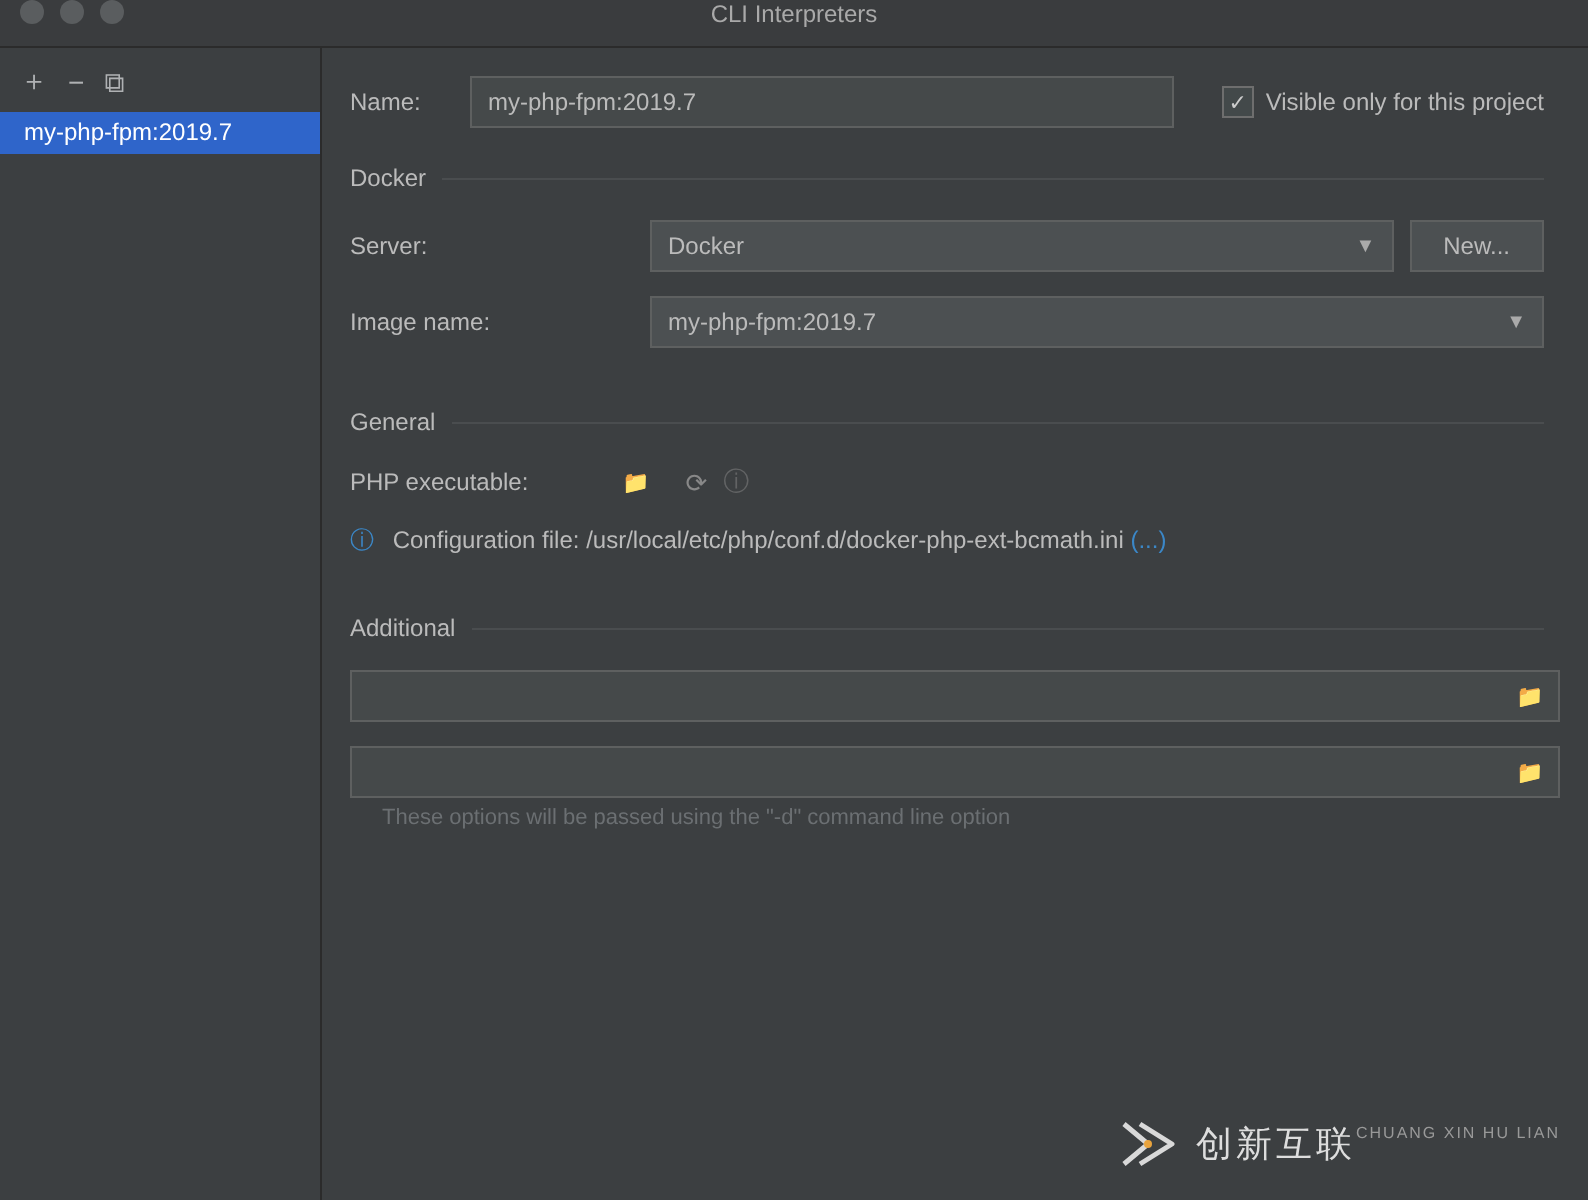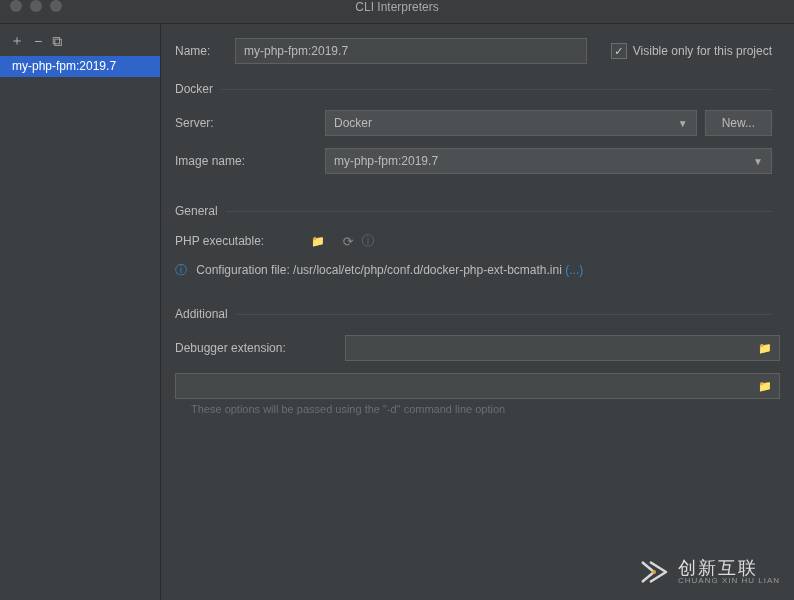--- a/index.html
+++ b/index.html
@@ -84,21 +84,21 @@
 .info-left { float: left; }
 .info-right { float: right; }
 .link-blue { color: #3b87c7; cursor: pointer; }
 .hint { font-size: 11px; color: #6b6f72; margin-top: 4px; margin-left: 16px; }
 .watermark {
   position: absolute; right: 14px; bottom: 12px;
   display: flex; align-items: center; gap: 8px; color: #c9c9c9;
 }
 .wm-logo { width: 32px; height: 32px; position: relative; }
 .wm-logo svg { width: 32px; height: 32px; }
-.wm-text { display: flex; flex-direction: column; line-height: 1; }
+.wm-text { display: flex; flex-direction: row; line-height: 1; }
 .wm-main { font-size: 18px; letter-spacing: 2px; color: #ddd; font-weight: 500; }
 .wm-sub { font-size: 8px; letter-spacing: 1px; color: #999; }
 .clear { clear: both; }
 .name-row { display:flex; align-items:center; gap:10px; margin-top:4px; }
 </style>
 </head>
 <body>
 
 <div class="titlebar">
   <div class="traffic">
@@ -159,21 +159,20 @@
       <div class="info-line">
         <span class="info-ico">ⓘ</span>
         <span>Configuration file: /usr/local/etc/php/conf.d/docker-php-ext-bcmath.ini</span>
         <span class="link-blue">(...)</span>
       </div>
     </fieldset>
 
     <fieldset>
       <legend>Additional</legend>
       <div class="section-row">
-        <span style="width:170px">Debugger extension:</span>
         <input class="input" style="">
         <span class="folder-ico" style="margin-right:0">📁</span>
       </div>
       <div class="section-row" style="margin-bottom:4px">
         <input class="input" style="">
         <span class="folder-ico" style="margin-right:0">📁</span>
       </div>
       <div class="hint">These options will be passed using the "-d" command line option</div>
     </fieldset>
   </div>

